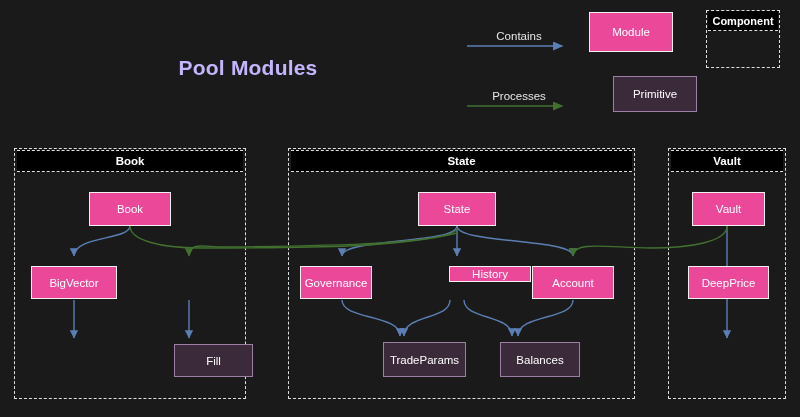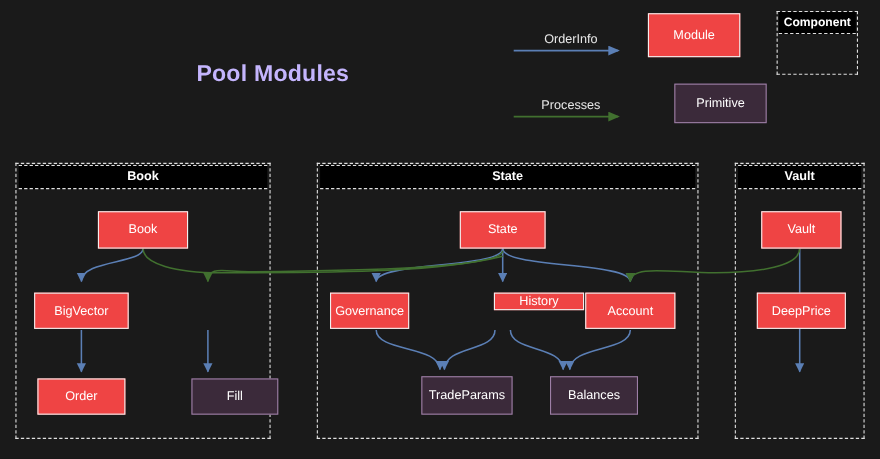--- a/index.html
+++ b/index.html
@@ -53,21 +53,21 @@
     box-sizing: border-box;
     display: flex;
     align-items: center;
     justify-content: center;
     color: #ffffff;
     font-size: 11.5px;
     white-space: nowrap;
     z-index: 5;
   }
   .node.module {
-    background: #ef4444;
+    background: #ec4899;
     border: 1.4px solid #f0f0f0;
   }
   .node.primitive {
     background: #3b2a3a;
     border: 1.4px solid #9d7fa6;
     margin-left: 24px;
   }
 
   
   #legend-component {
@@ -139,21 +139,21 @@
     pointer-events: none;
   }
 </style>
 </head>
 <body>
 
 <div id="canvas">
 
   <div id="diagram-title">Pool Modules</div>
 
-  <div class="legend-label" id="legend-contains-label">OrderInfo</div>
+  <div class="legend-label" id="legend-contains-label">Contains</div>
   <svg class="legend-arrow-svg" id="legend-contains-arrow" width="106" height="16">
     <defs>
       <marker id="lg-arrow-blue" markerWidth="7" markerHeight="7" refX="6" refY="3" orient="auto">
         <path d="M0,0 L7,3 L0,6 z" fill="#5b7fb5"></path>
       </marker>
     </defs>
     <line x1="1" y1="8" x2="96" y2="8" stroke="#5b7fb5" stroke-width="1.5" marker-end="url(#lg-arrow-blue)"></line>
   </svg>
 
   <div class="legend-label" id="legend-processes-label">Processes</div>
@@ -223,21 +223,20 @@
       <path d="M130,226 C130,240 160,248 200,248 C320,248 400,247 457,233" stroke="#41702f" marker-start=""></path>
 
       <path d="M457,228 C457,244 320,246 230,247 C206,248 189,240 189,256" stroke="#41702f" marker-end="url(#arrow-green)"></path>
 
       <path d="M727,226 C727,242 690,248 650,248 C612,248 573,240 573,256" stroke="#41702f" marker-end="url(#arrow-green)"></path>
     </g>
   </svg>
 
   <div class="node module" style="left:89px; top:192px; width:82px; height:34px;">Book</div>
   <div class="node module" style="left:31px; top:266px; width:86px; height:33px;">BigVector</div>
-  <div class="node module" style="left:34px; top:344px; width:80px; height:33px;">Order</div>
   <div class="node primitive" style="left:150px; top:344px; width:79px; height:33px;">Fill</div>
 
   <div class="node module" style="left:418px; top:192px; width:78px; height:34px;">State</div>
   <div class="node module" style="left:300px; top:266px; width:72px; height:33px;">Governance</div>
   <div class="node module" style="left:416px; top:266px; width:82px; height:16px;margin-left:33px;">History</div>
   <div class="node module" style="left:532px; top:266px; width:82px; height:33px;">Account</div>
   <div class="node primitive" style="left:359px; top:342px; width:83px; height:35px;">TradeParams</div>
   <div class="node primitive" style="left:476px; top:342px; width:80px; height:35px;">Balances</div>
 
   <div class="node module" style="left:692px; top:192px; width:73px; height:34px;">Vault</div>

